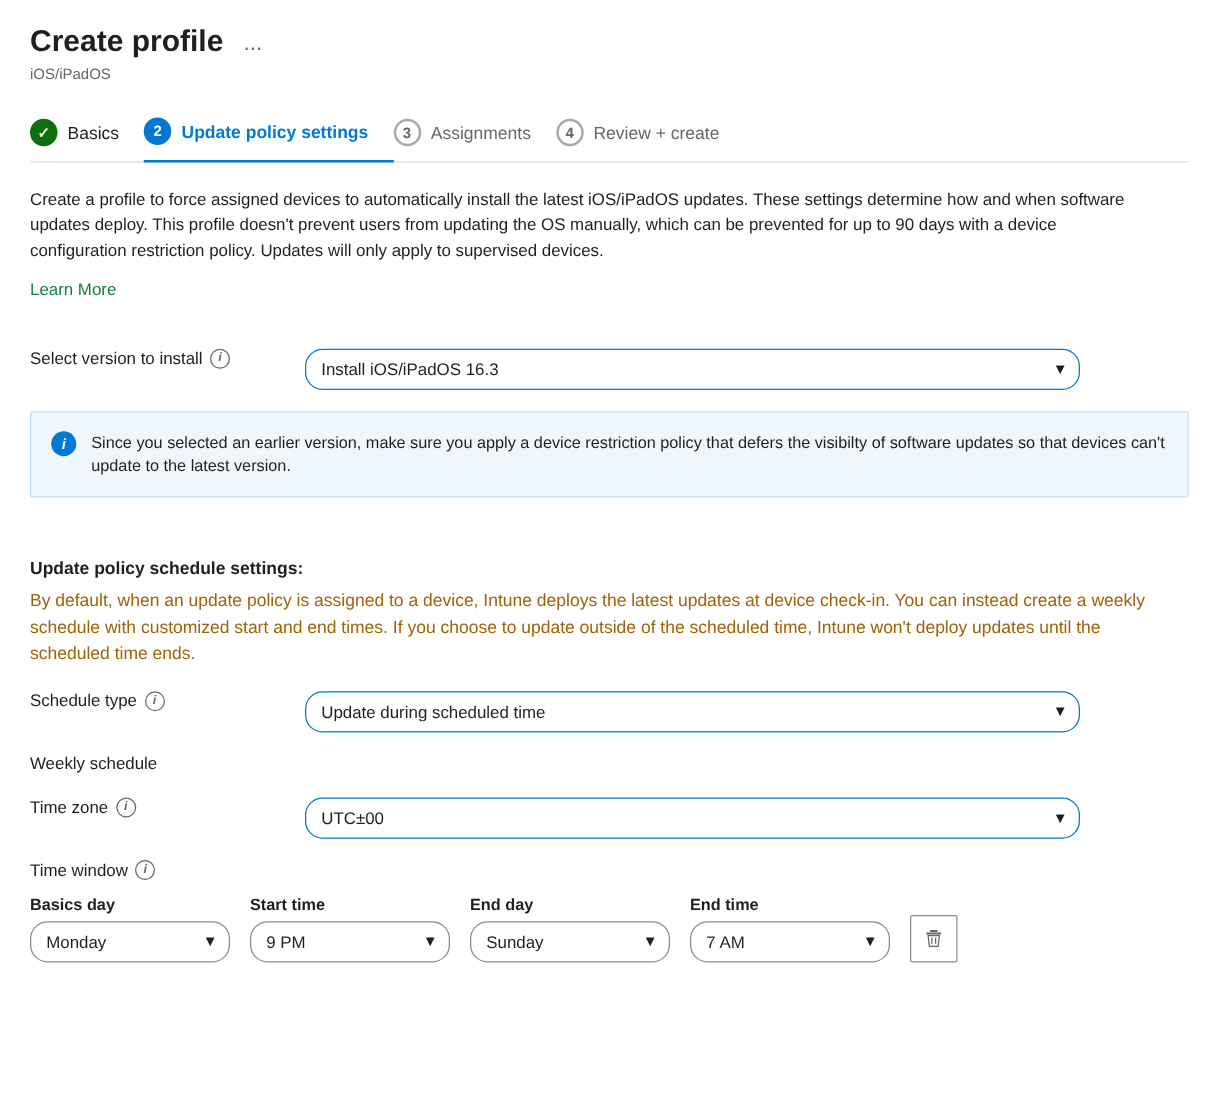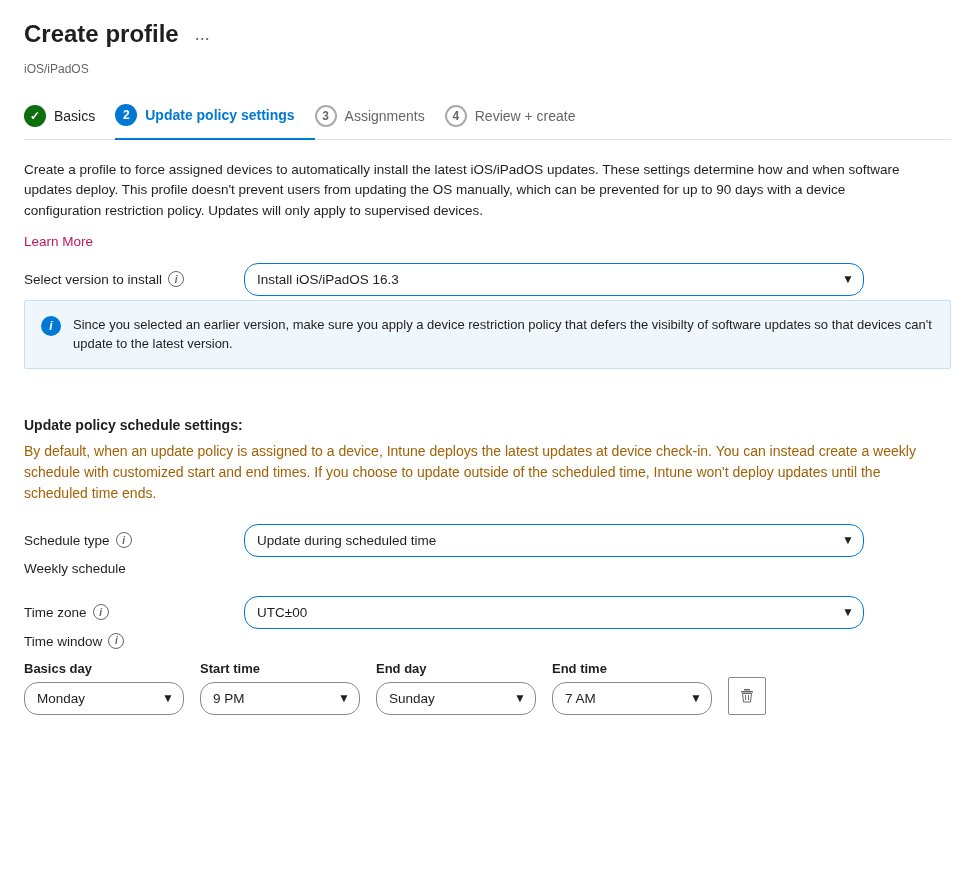--- a/index.html
+++ b/index.html
@@ -3,42 +3,42 @@
   <meta charset="utf-8">
   <style>
     * { box-sizing: border-box; margin: 0; padding: 0; }
     body { font-family: 'Segoe UI', Arial, sans-serif; font-size: 14px; color: #1f1f1f; background: #fff; }
 
     .page { padding: 20px 24px; max-width: 975px; }
 
     .page-header { margin-bottom: 16px; }
     .page-title-row { display: flex; align-items: center; gap: 10px; }
     .page-title { font-size: 24px; font-weight: 600; color: #1f1f1f; }
-    .page-subtitle { font-size: 12px; color: #666; margin-top: 14px; }
+    .page-subtitle { font-size: 12px; color: #666; margin-top: 4px; }
     .ellipsis-btn { background: none; border: none; cursor: pointer; font-size: 18px; color: #666; padding: 2px 6px; }
 
     
     .steps-bar { display: flex; align-items: center; gap: 0; margin-bottom: 20px; border-bottom: 1px solid #e0e0e0; padding-bottom: 0; }
     .step { display: flex; align-items: center; gap: 8px; padding: 12px 20px 12px 0; cursor: pointer; position: relative; white-space: nowrap; }
     .step.active { border-bottom: 2px solid #0078d4; margin-bottom: -1px; }
     .step-circle { width: 22px; height: 22px; border-radius: 50%; display: flex; align-items: center; justify-content: center; font-size: 12px; font-weight: 600; flex-shrink: 0; }
     .step-circle.done { background: #0d6e0d; color: #fff; }
     .step-circle.current { background: #0078d4; color: #fff; }
     .step-circle.upcoming { background: #fff; border: 2px solid #aaa; color: #666; }
     .step-label { font-size: 14px; }
     .step.active .step-label { font-weight: 700; color: #0078d4; }
     .step.done .step-label { color: #1f1f1f; }
     .step.upcoming .step-label { color: #666; }
 
     
     .description { font-size: 13.5px; color: #1f1f1f; line-height: 1.5; margin-bottom: 12px; max-width: 900px; }
-    .learn-more { color: #be185d; text-decoration: none; font-size: 13.5px; cursor: pointer; display: inline-block; margin-bottom: 14px; }
-
-    
-    .form-row { display: flex; align-items: center; margin-bottom: 4px; }
+    .learn-more { color: #15803d; text-decoration: none; font-size: 13.5px; cursor: pointer; display: inline-block; margin-bottom: 40px; }
+
+    
+    .form-row { display: flex; align-items: flex-start; margin-bottom: 17px; }
     .field-label { min-width: 220px; display: flex; align-items: center; gap: 6px; font-size: 13.5px; color: #1f1f1f; }
     .info-icon { width: 16px; height: 16px; border-radius: 50%; border: 1.5px solid #666; display: inline-flex; align-items: center; justify-content: center; font-size: 10px; color: #666; cursor: pointer; font-style: italic; font-weight: 700; flex-shrink: 0; }
 
     .select-wrapper { position: relative; flex: 1; max-width: 620px; }
     .select-wrapper select { 
       width: 100%; 
       appearance: none; 
       -webkit-appearance: none; 
       border: 1.5px solid #0078d4; 
       border-radius: 14px; 

